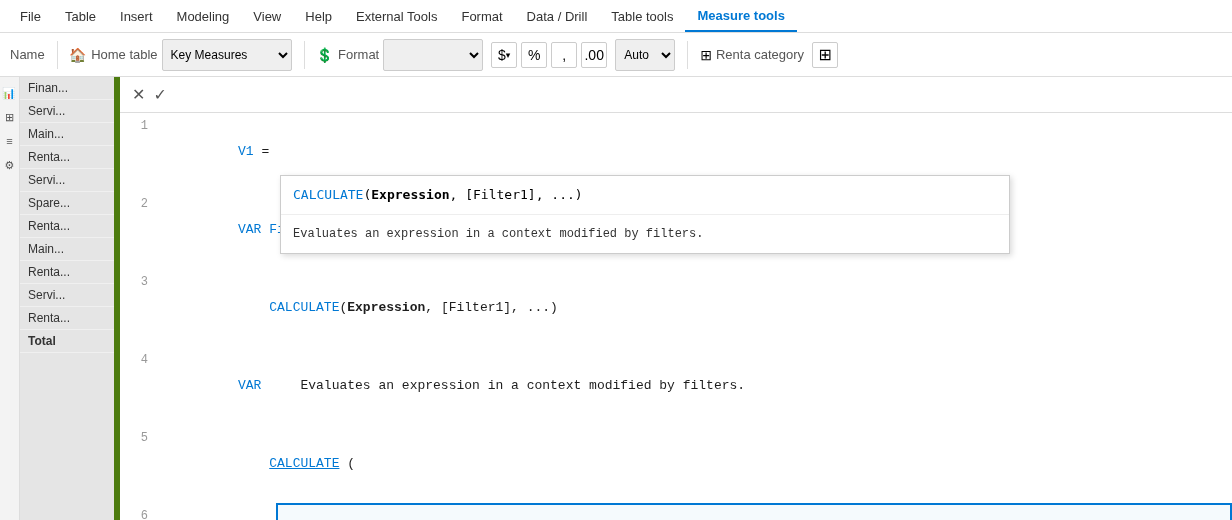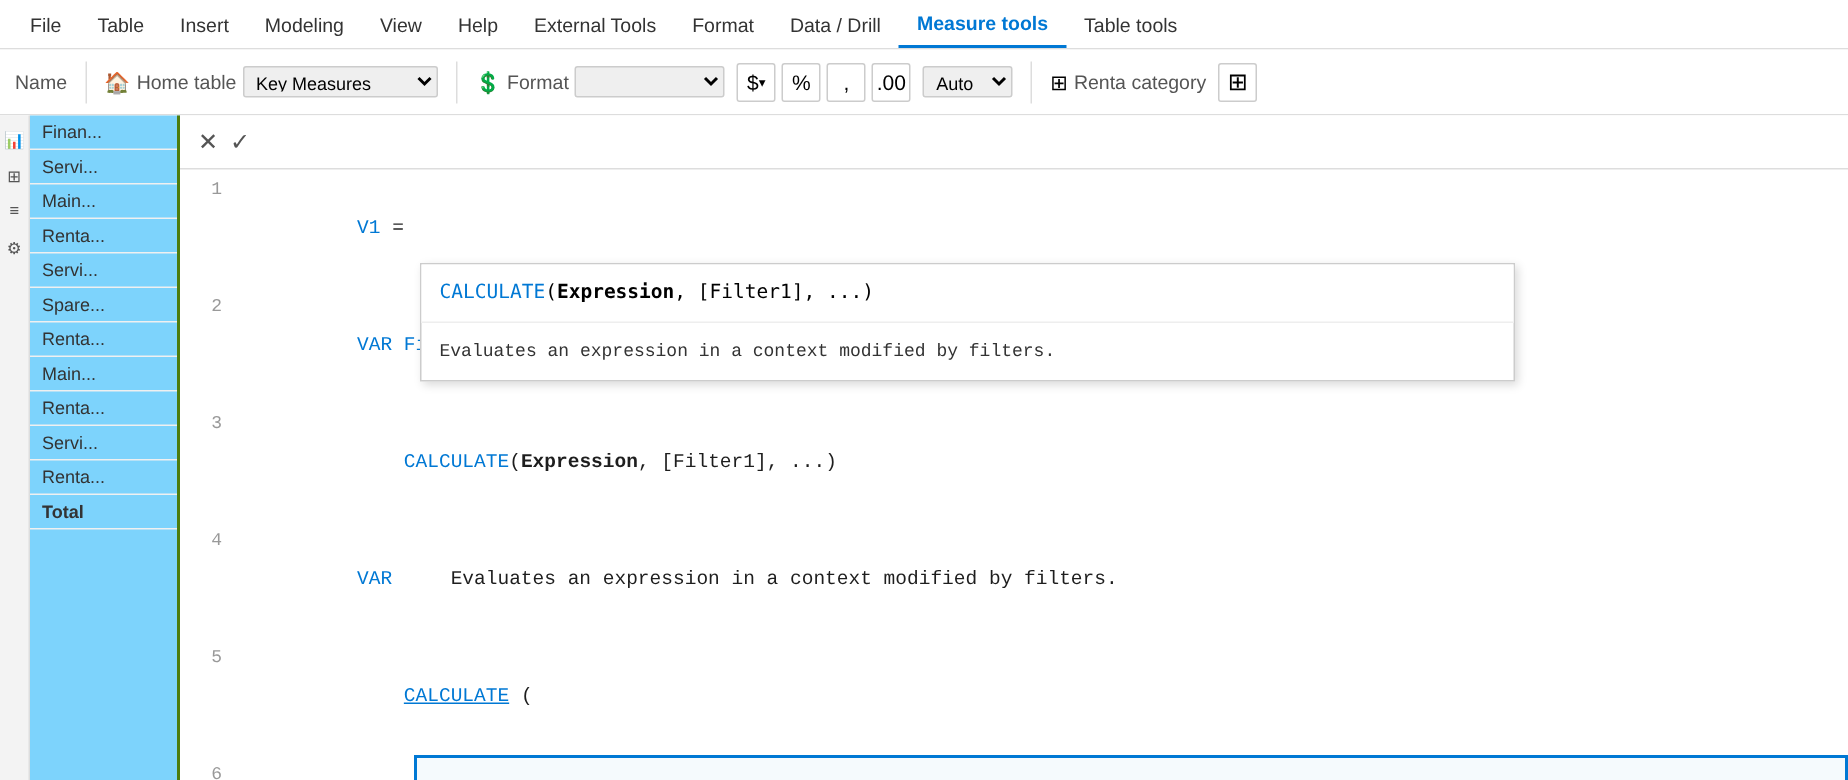--- a/index.html
+++ b/index.html
@@ -55,21 +55,21 @@
       padding: 3px 6px;
       font-size: 12px;
       height: 26px;
       width: 100px;
     }
     .toolbar-select {
       border: 1px solid #ccc;
       border-radius: 2px;
       padding: 3px 4px;
       font-size: 12px;
-      height: 21px;
+      height: 32px;
     }
     .divider {
       width: 1px;
       height: 28px;
       background: #ddd;
       margin: 0 4px;
     }
     .home-table-select {
       width: 130px;
     }
@@ -120,22 +120,22 @@
       align-items: center;
       justify-content: center;
       cursor: pointer;
       font-size: 11px;
       color: #555;
     }
 
     
     .fields-panel {
       width: 100px;
-      background: #7dd3fc;
-      border-right: 2px solid #4d7c0f;
+      background: #e5e5e5;
+      border-right: 6px solid #4d7c0f;
       overflow-y: auto;
     }
     .fields-item {
       padding: 4px 8px;
       font-size: 12px;
       color: #333;
       border-bottom: 1px solid #f0f0f0;
       cursor: pointer;
     }
     .fields-item.bold { font-weight: 700; }
@@ -234,22 +234,22 @@
 <div class="menu-bar">
   <div class="menu-item">File</div>
   <div class="menu-item">Table</div>
   <div class="menu-item">Insert</div>
   <div class="menu-item">Modeling</div>
   <div class="menu-item">View</div>
   <div class="menu-item">Help</div>
   <div class="menu-item">External Tools</div>
   <div class="menu-item">Format</div>
   <div class="menu-item">Data / Drill</div>
+  <div class="menu-item">Table tools</div>
   <div class="menu-item measure-tools">Measure tools</div>
-  <div class="menu-item">Table tools</div>
 </div>
 
 <div class="toolbar">
 
   <div class="toolbar-group">
     <span class="toolbar-label">Name</span>
   </div>
 
   <div class="divider"></div>
 

